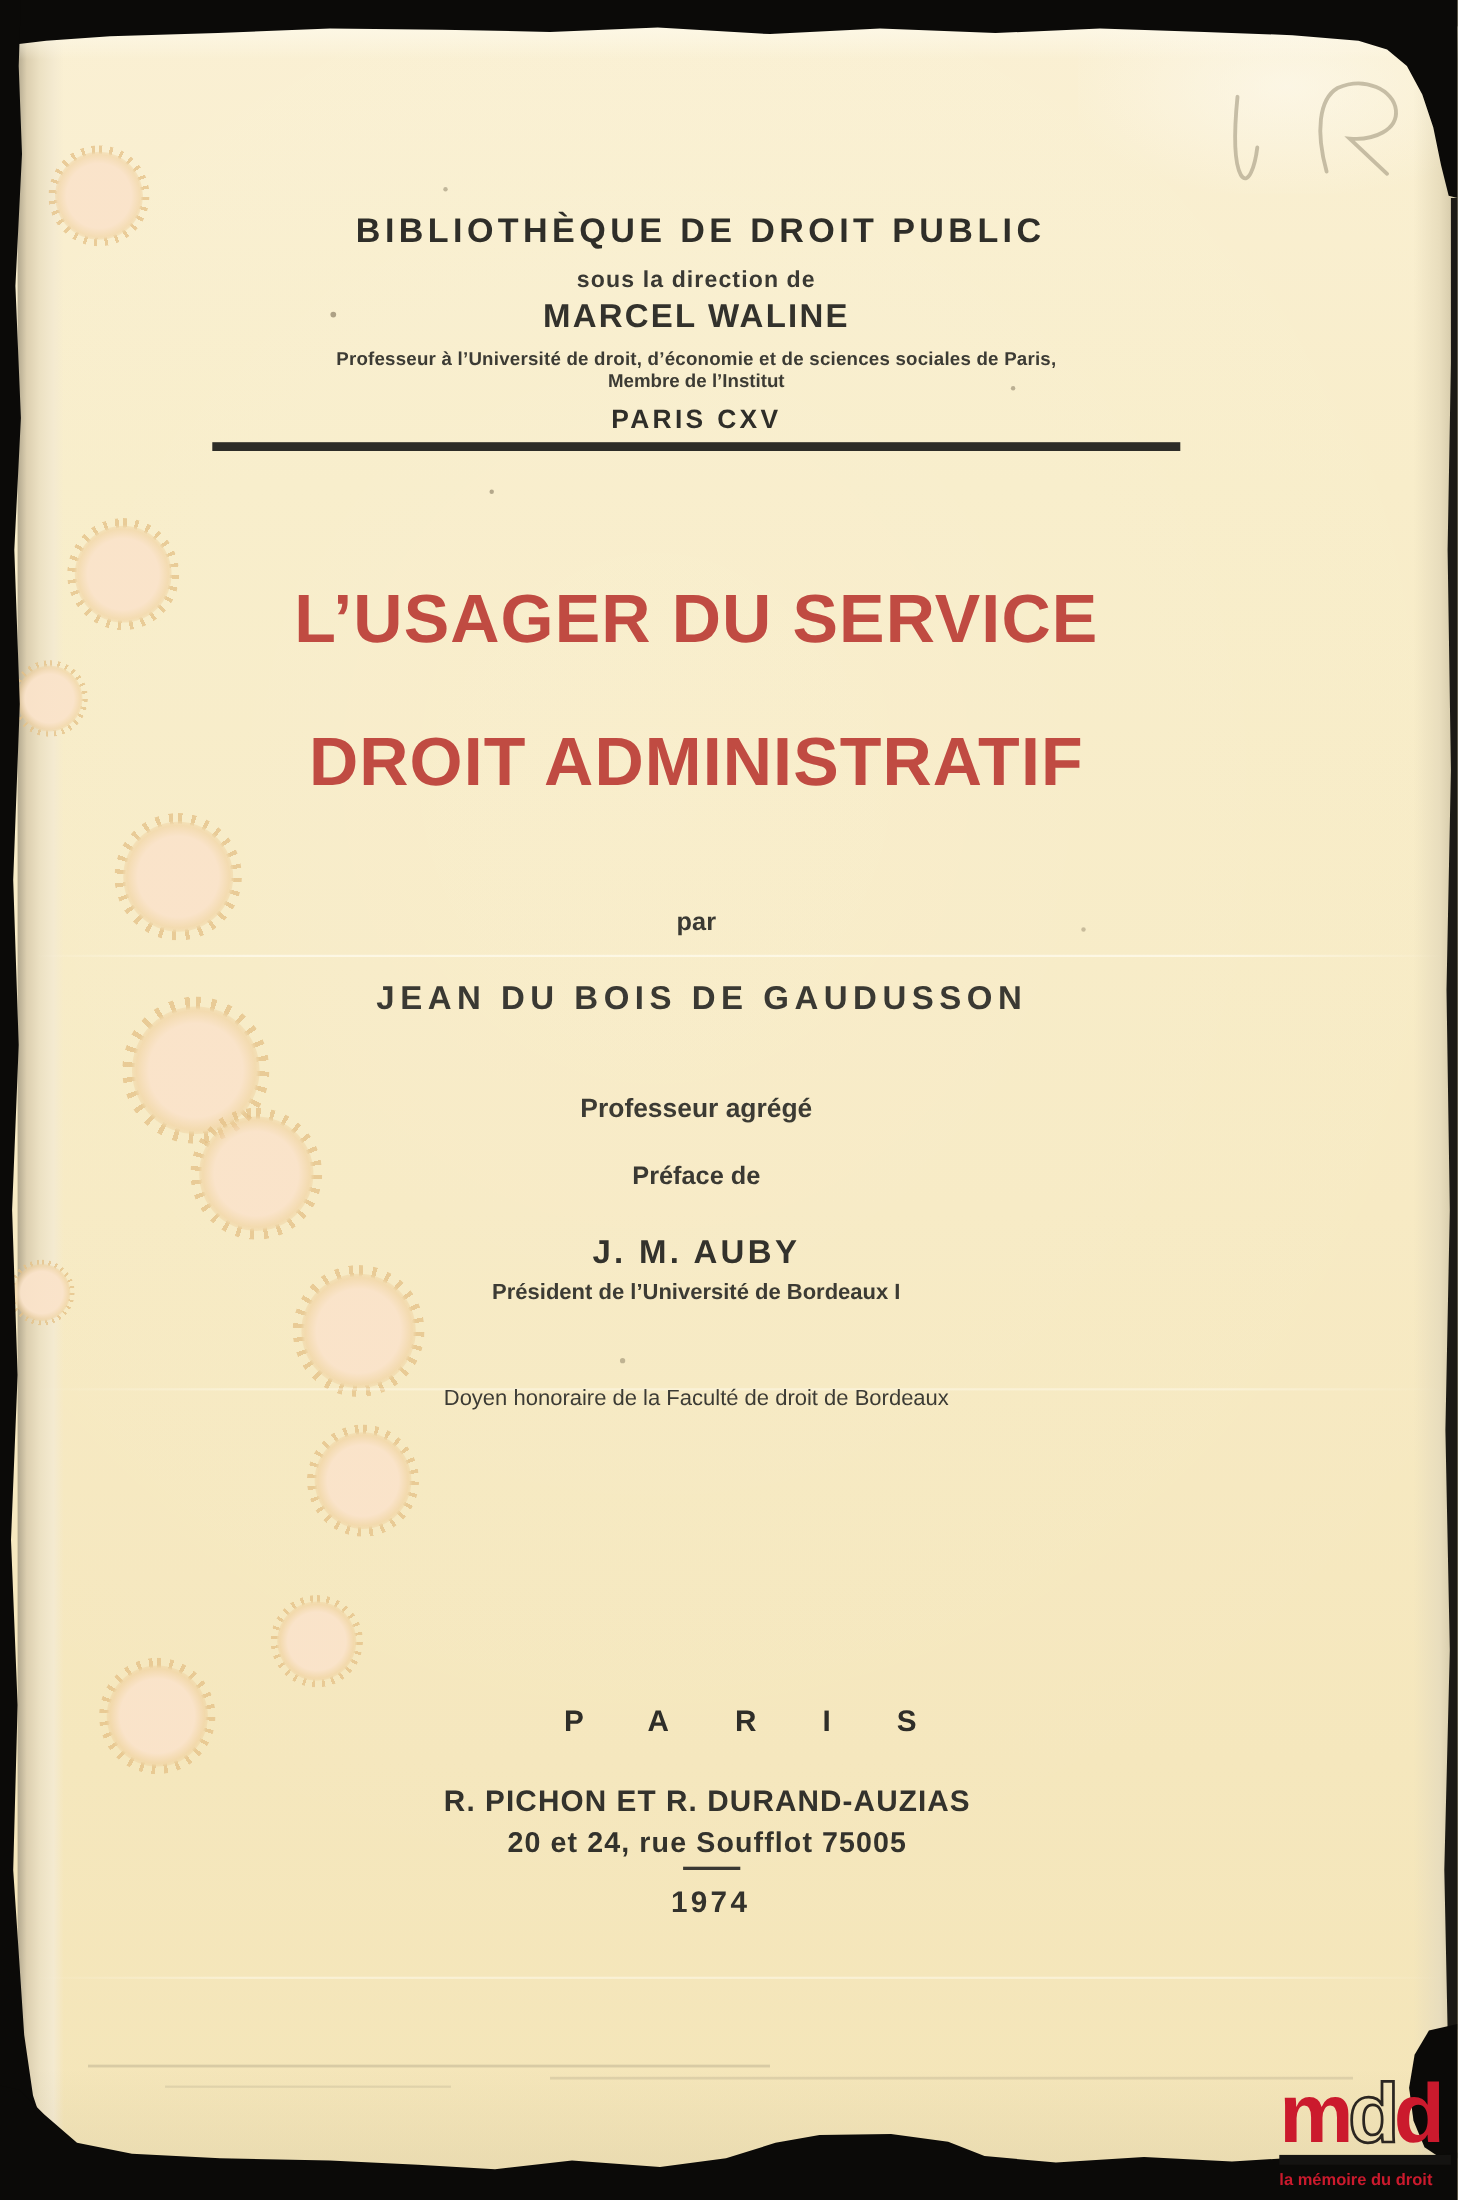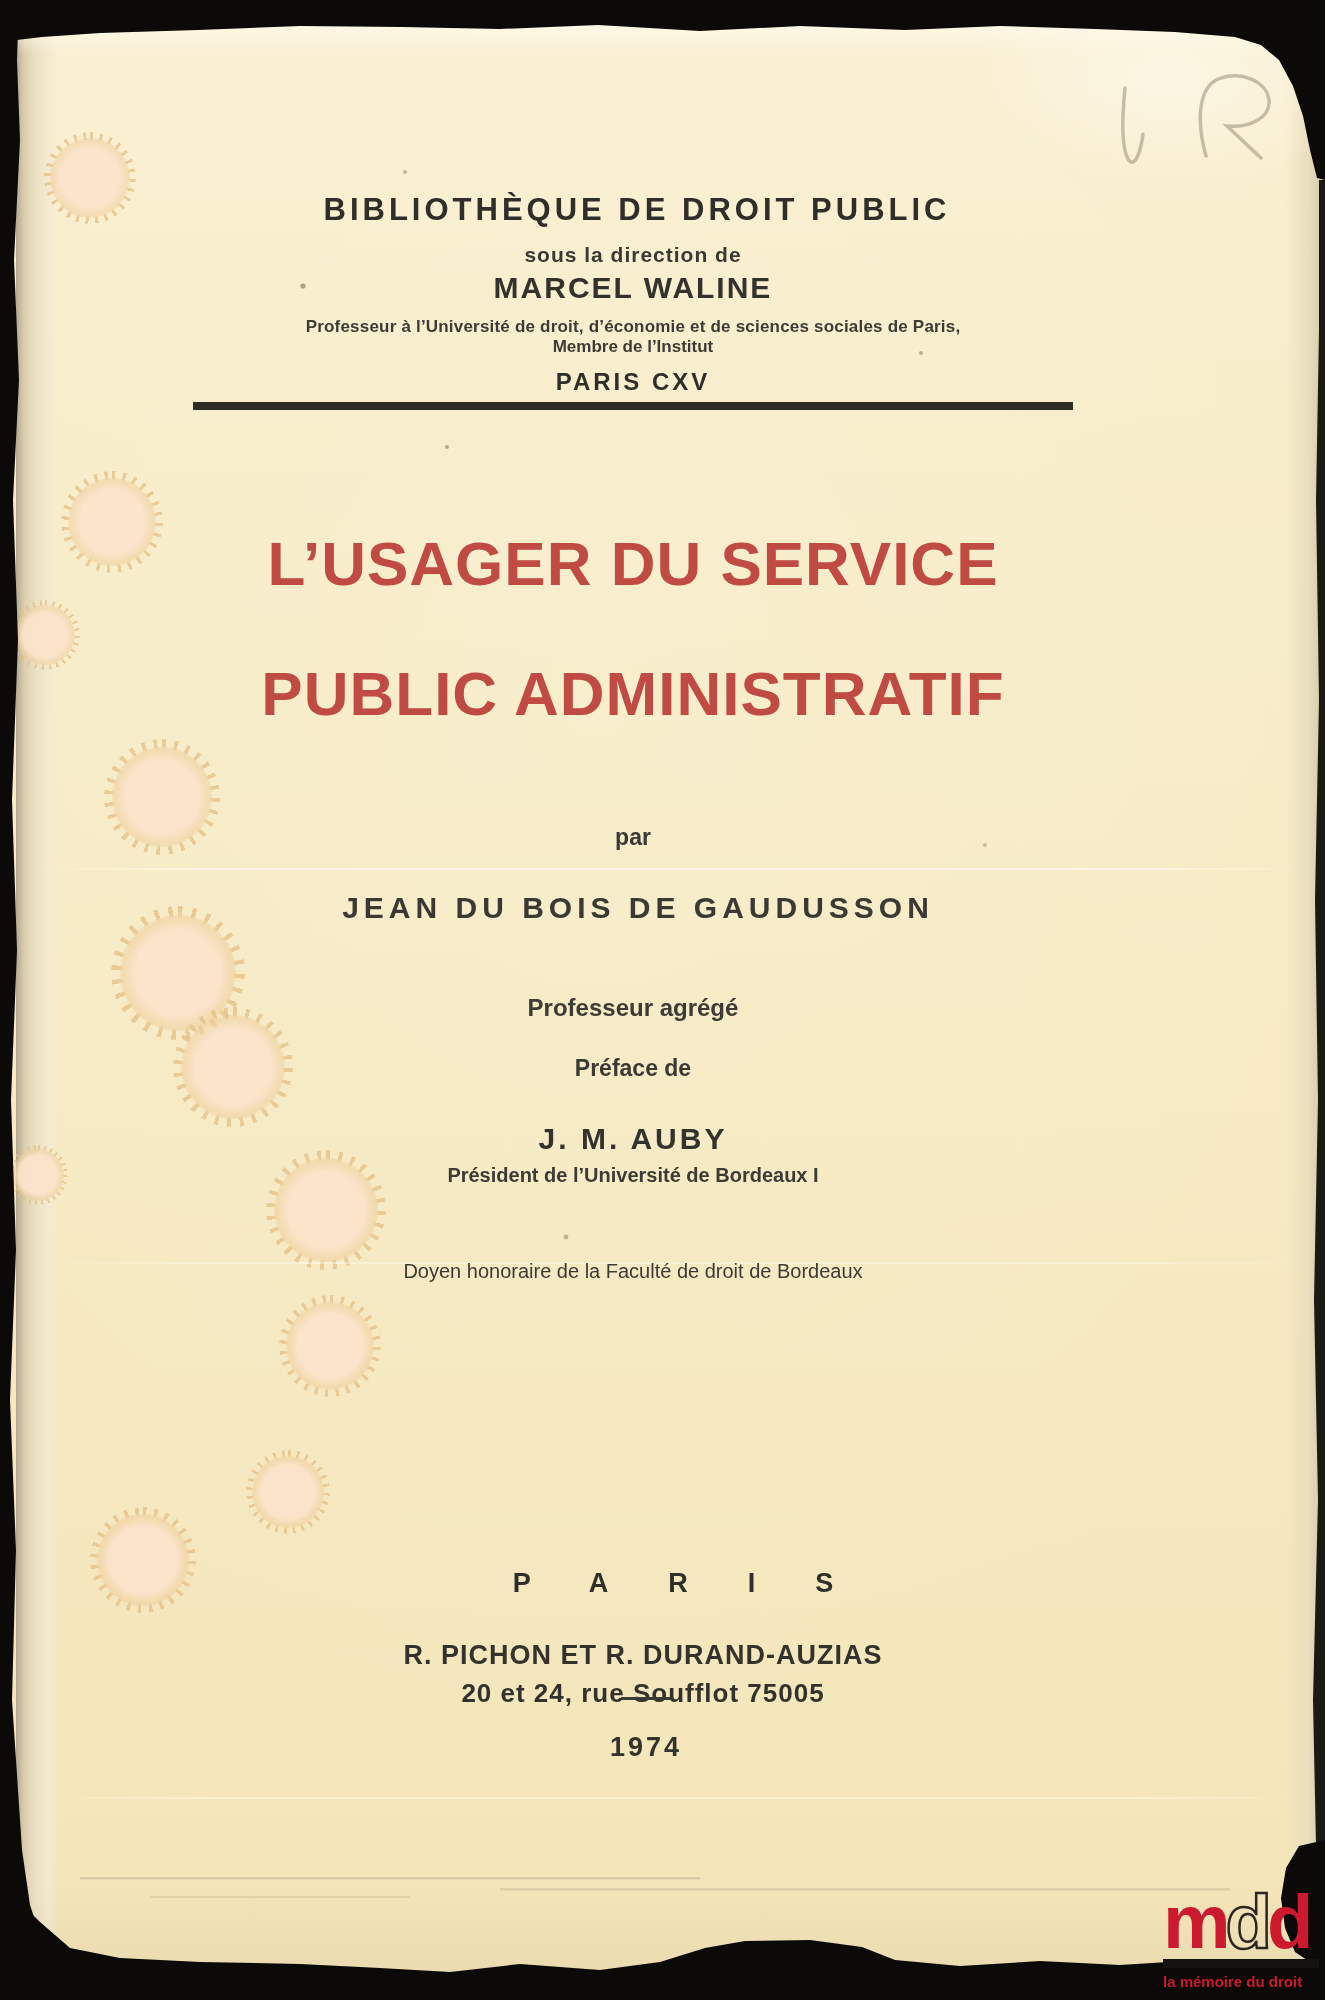--- a/index.html
+++ b/index.html
@@ -45,21 +45,21 @@
     -webkit-mask:radial-gradient(circle,transparent 0 58%,#000 62% 80%,transparent 83%);
     mask:radial-gradient(circle,transparent 0 58%,#000 62% 80%,transparent 83%);
   }
   
   .crease{position:absolute;left:30px;right:12px;height:2px;
     background:linear-gradient(90deg,rgba(255,252,240,0),rgba(255,252,240,0.7) 15%,rgba(255,252,240,0.7) 85%,rgba(255,252,240,0));
   }
   
   .content{position:absolute;left:22px;top:0;width:1222px;height:100%;}
   .line{position:absolute;left:0;width:100%;text-align:center;color:#33322c;white-space:nowrap;}
-  .imprint-line{left:10px;margin-top:18px;}
+  .imprint-line{left:10px;}
   .t-series   {top:192px;font-size:31px;font-weight:700;letter-spacing:4px;padding-left:4px;color:#2f2e29;}
   .t-direction{top:243px;font-size:21px;font-weight:700;letter-spacing:1px;color:#3a3933;}
   .t-director {top:271px;font-size:30px;font-weight:700;letter-spacing:2px;color:#33322c;}
   .t-drole1   {top:317px;font-size:17px;font-weight:700;letter-spacing:0.2px;color:#3c3b34;}
   .t-drole2   {top:337px;font-size:17px;font-weight:700;color:#3c3b34;}
   .t-tome     {top:368px;font-size:24px;font-weight:700;letter-spacing:3px;color:#2f2e29;}
   .rule{position:absolute;top:402px;left:50%;transform:translateX(-50%);width:880px;height:8px;background:#2d2c27;}
   .t-title1{top:528px;font-size:62px;font-weight:700;letter-spacing:1px;color:#c04b42;}
   .t-title2{top:658px;font-size:62px;font-weight:700;letter-spacing:1px;color:#c04b42;}
   .t-par      {top:824px;font-size:23px;font-weight:700;color:#3a3933;}
@@ -116,21 +116,21 @@
     <div class="content">
       <div class="line t-series">BIBLIOTHÈQUE DE DROIT PUBLIC</div>
       <div class="line t-direction">sous la direction de</div>
       <div class="line t-director">MARCEL WALINE</div>
       <div class="line t-drole1">Professeur à l’Université de droit, d’économie et de sciences sociales de Paris,</div>
       <div class="line t-drole2">Membre de l’Institut</div>
       <div class="line t-tome">PARIS CXV</div>
       <div class="rule"></div>
 
       <div class="line t-title1">L’USAGER DU SERVICE</div>
-      <div class="line t-title2">PUBLIC ADMINISTRATIF</div>
+      <div class="line t-title2">DROIT ADMINISTRATIF</div>
 
       <div class="line t-par">par</div>
       <div class="line t-author">JEAN DU BOIS DE GAUDUSSON</div>
       <div class="line t-arole1">Professeur agrégé</div>
 
       <div class="line t-preflabel">Préface de</div>
       <div class="line t-prefauth">J. M. AUBY</div>
       <div class="line t-prole1">Président de l’Université de Bordeaux I</div>
       <div class="line t-prole2">Doyen honoraire de la Faculté de droit de Bordeaux</div>
 

